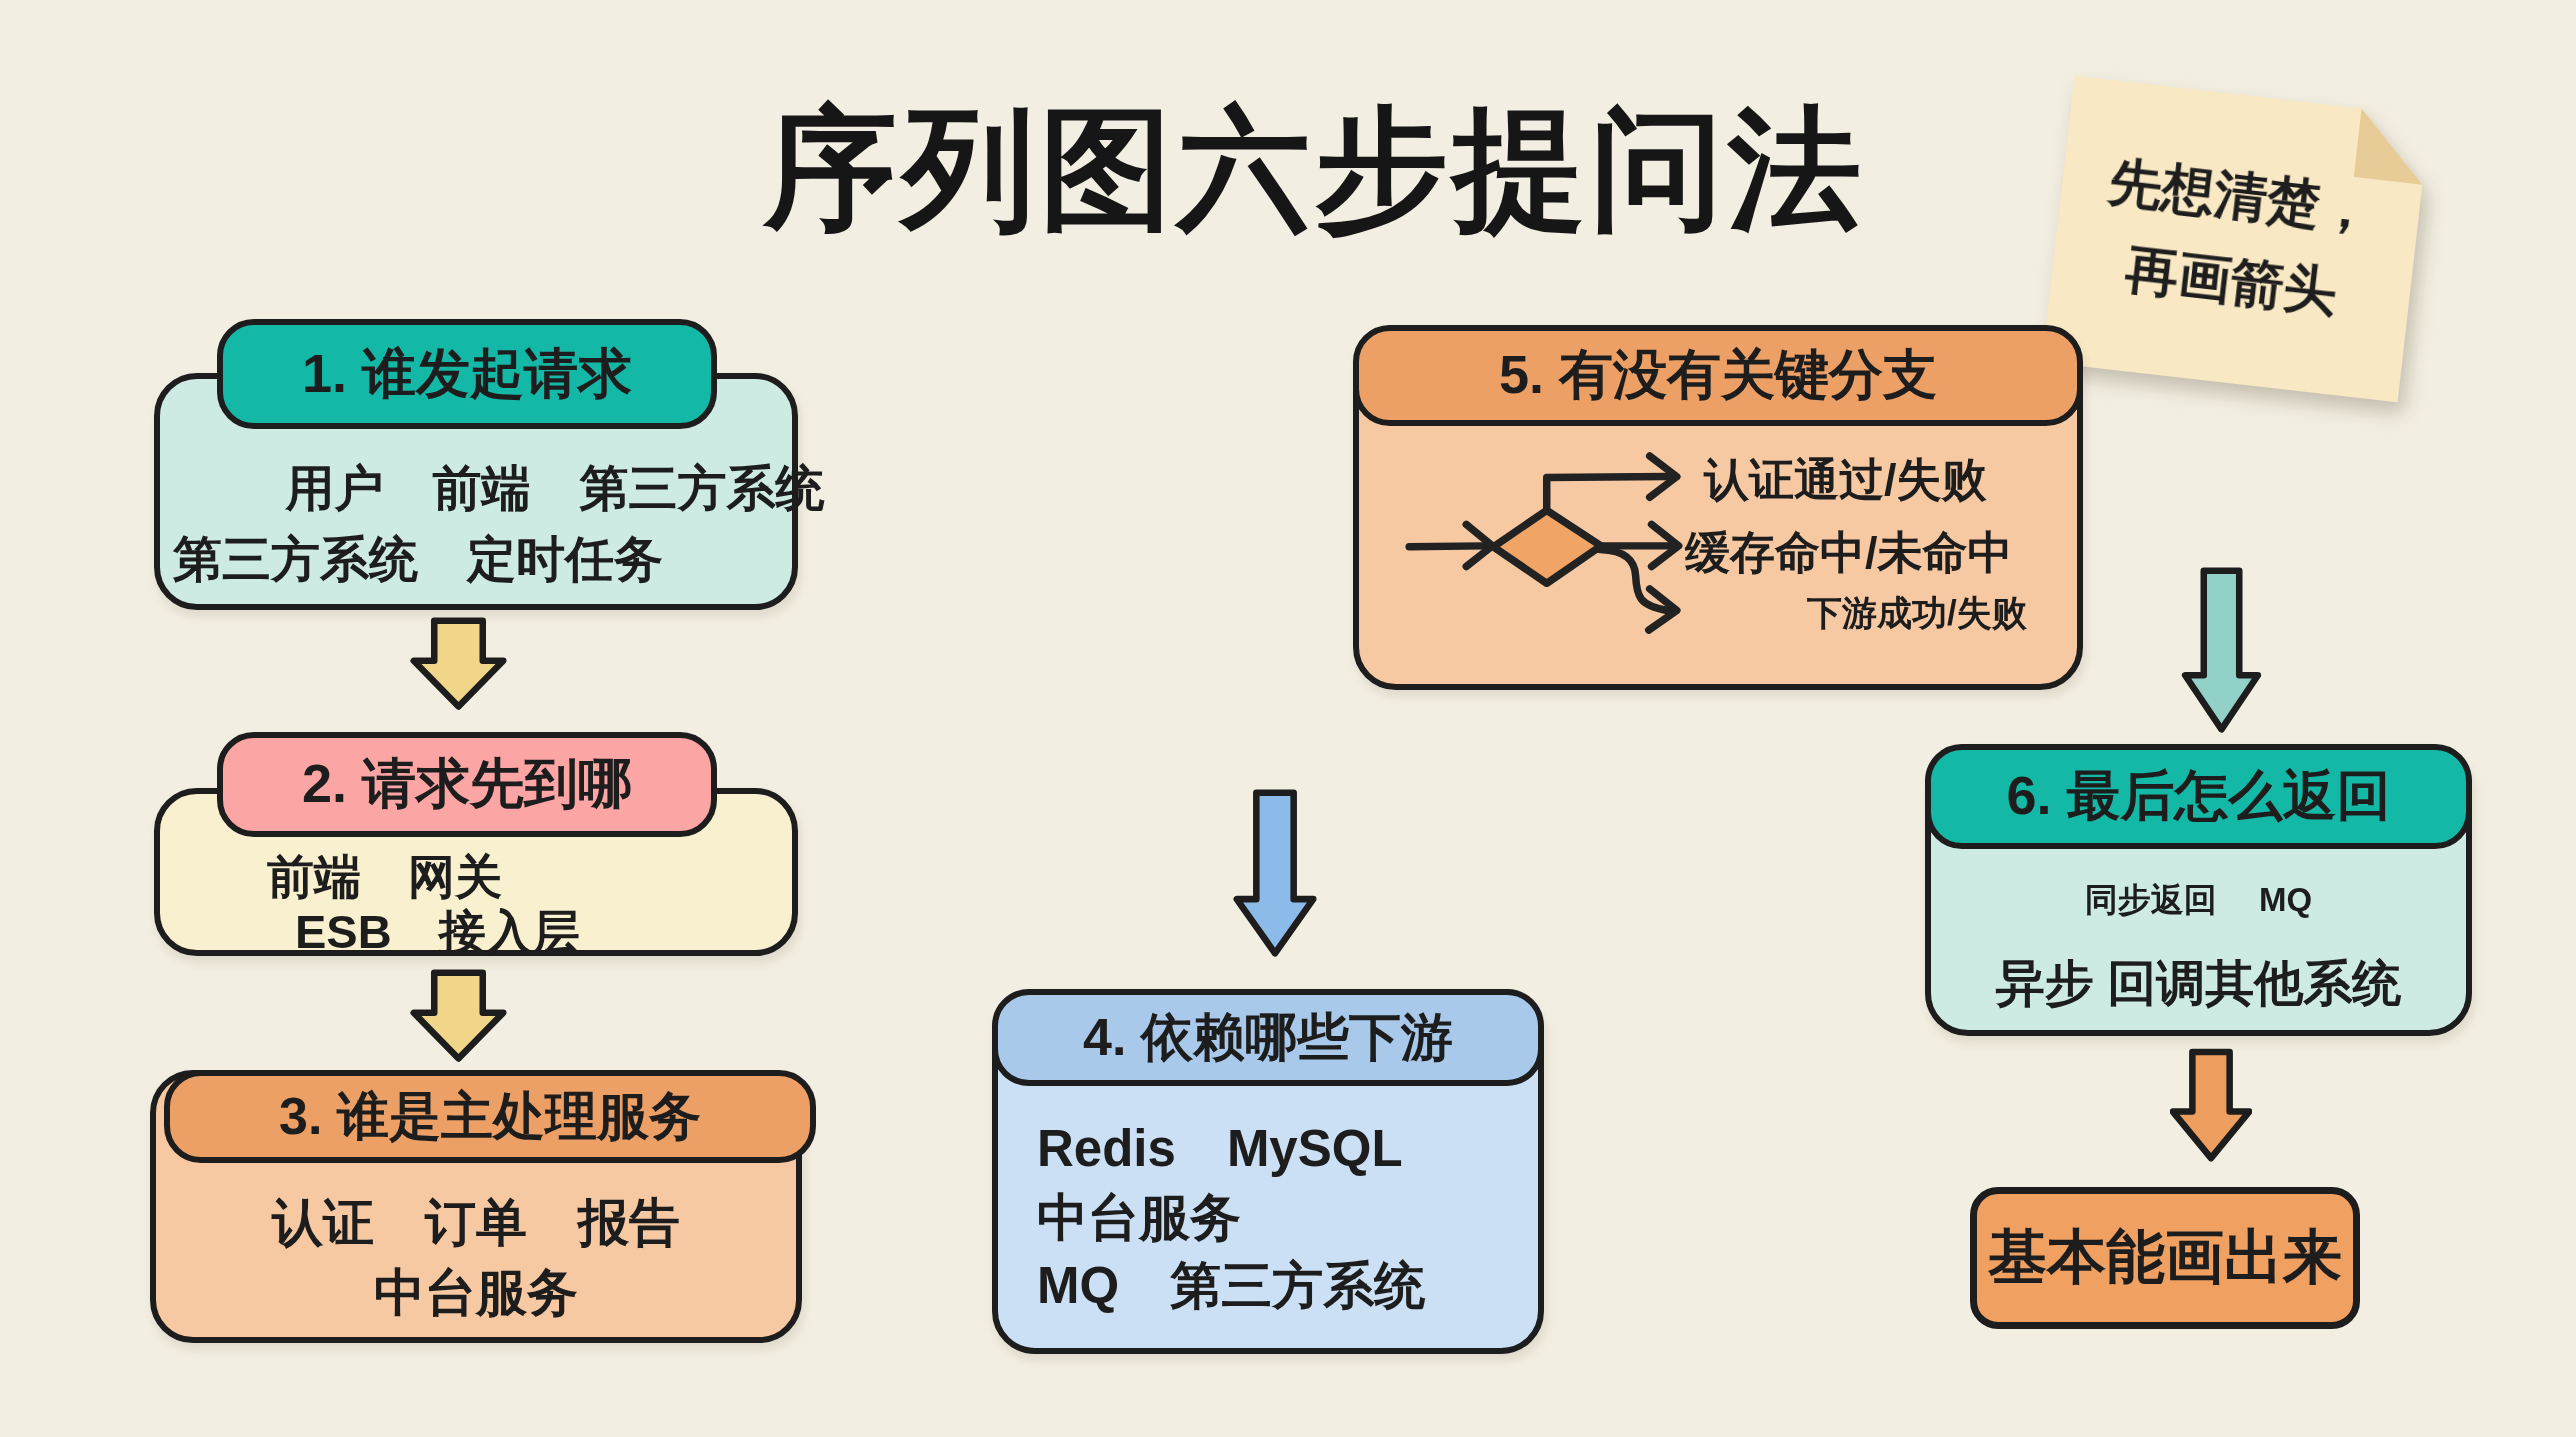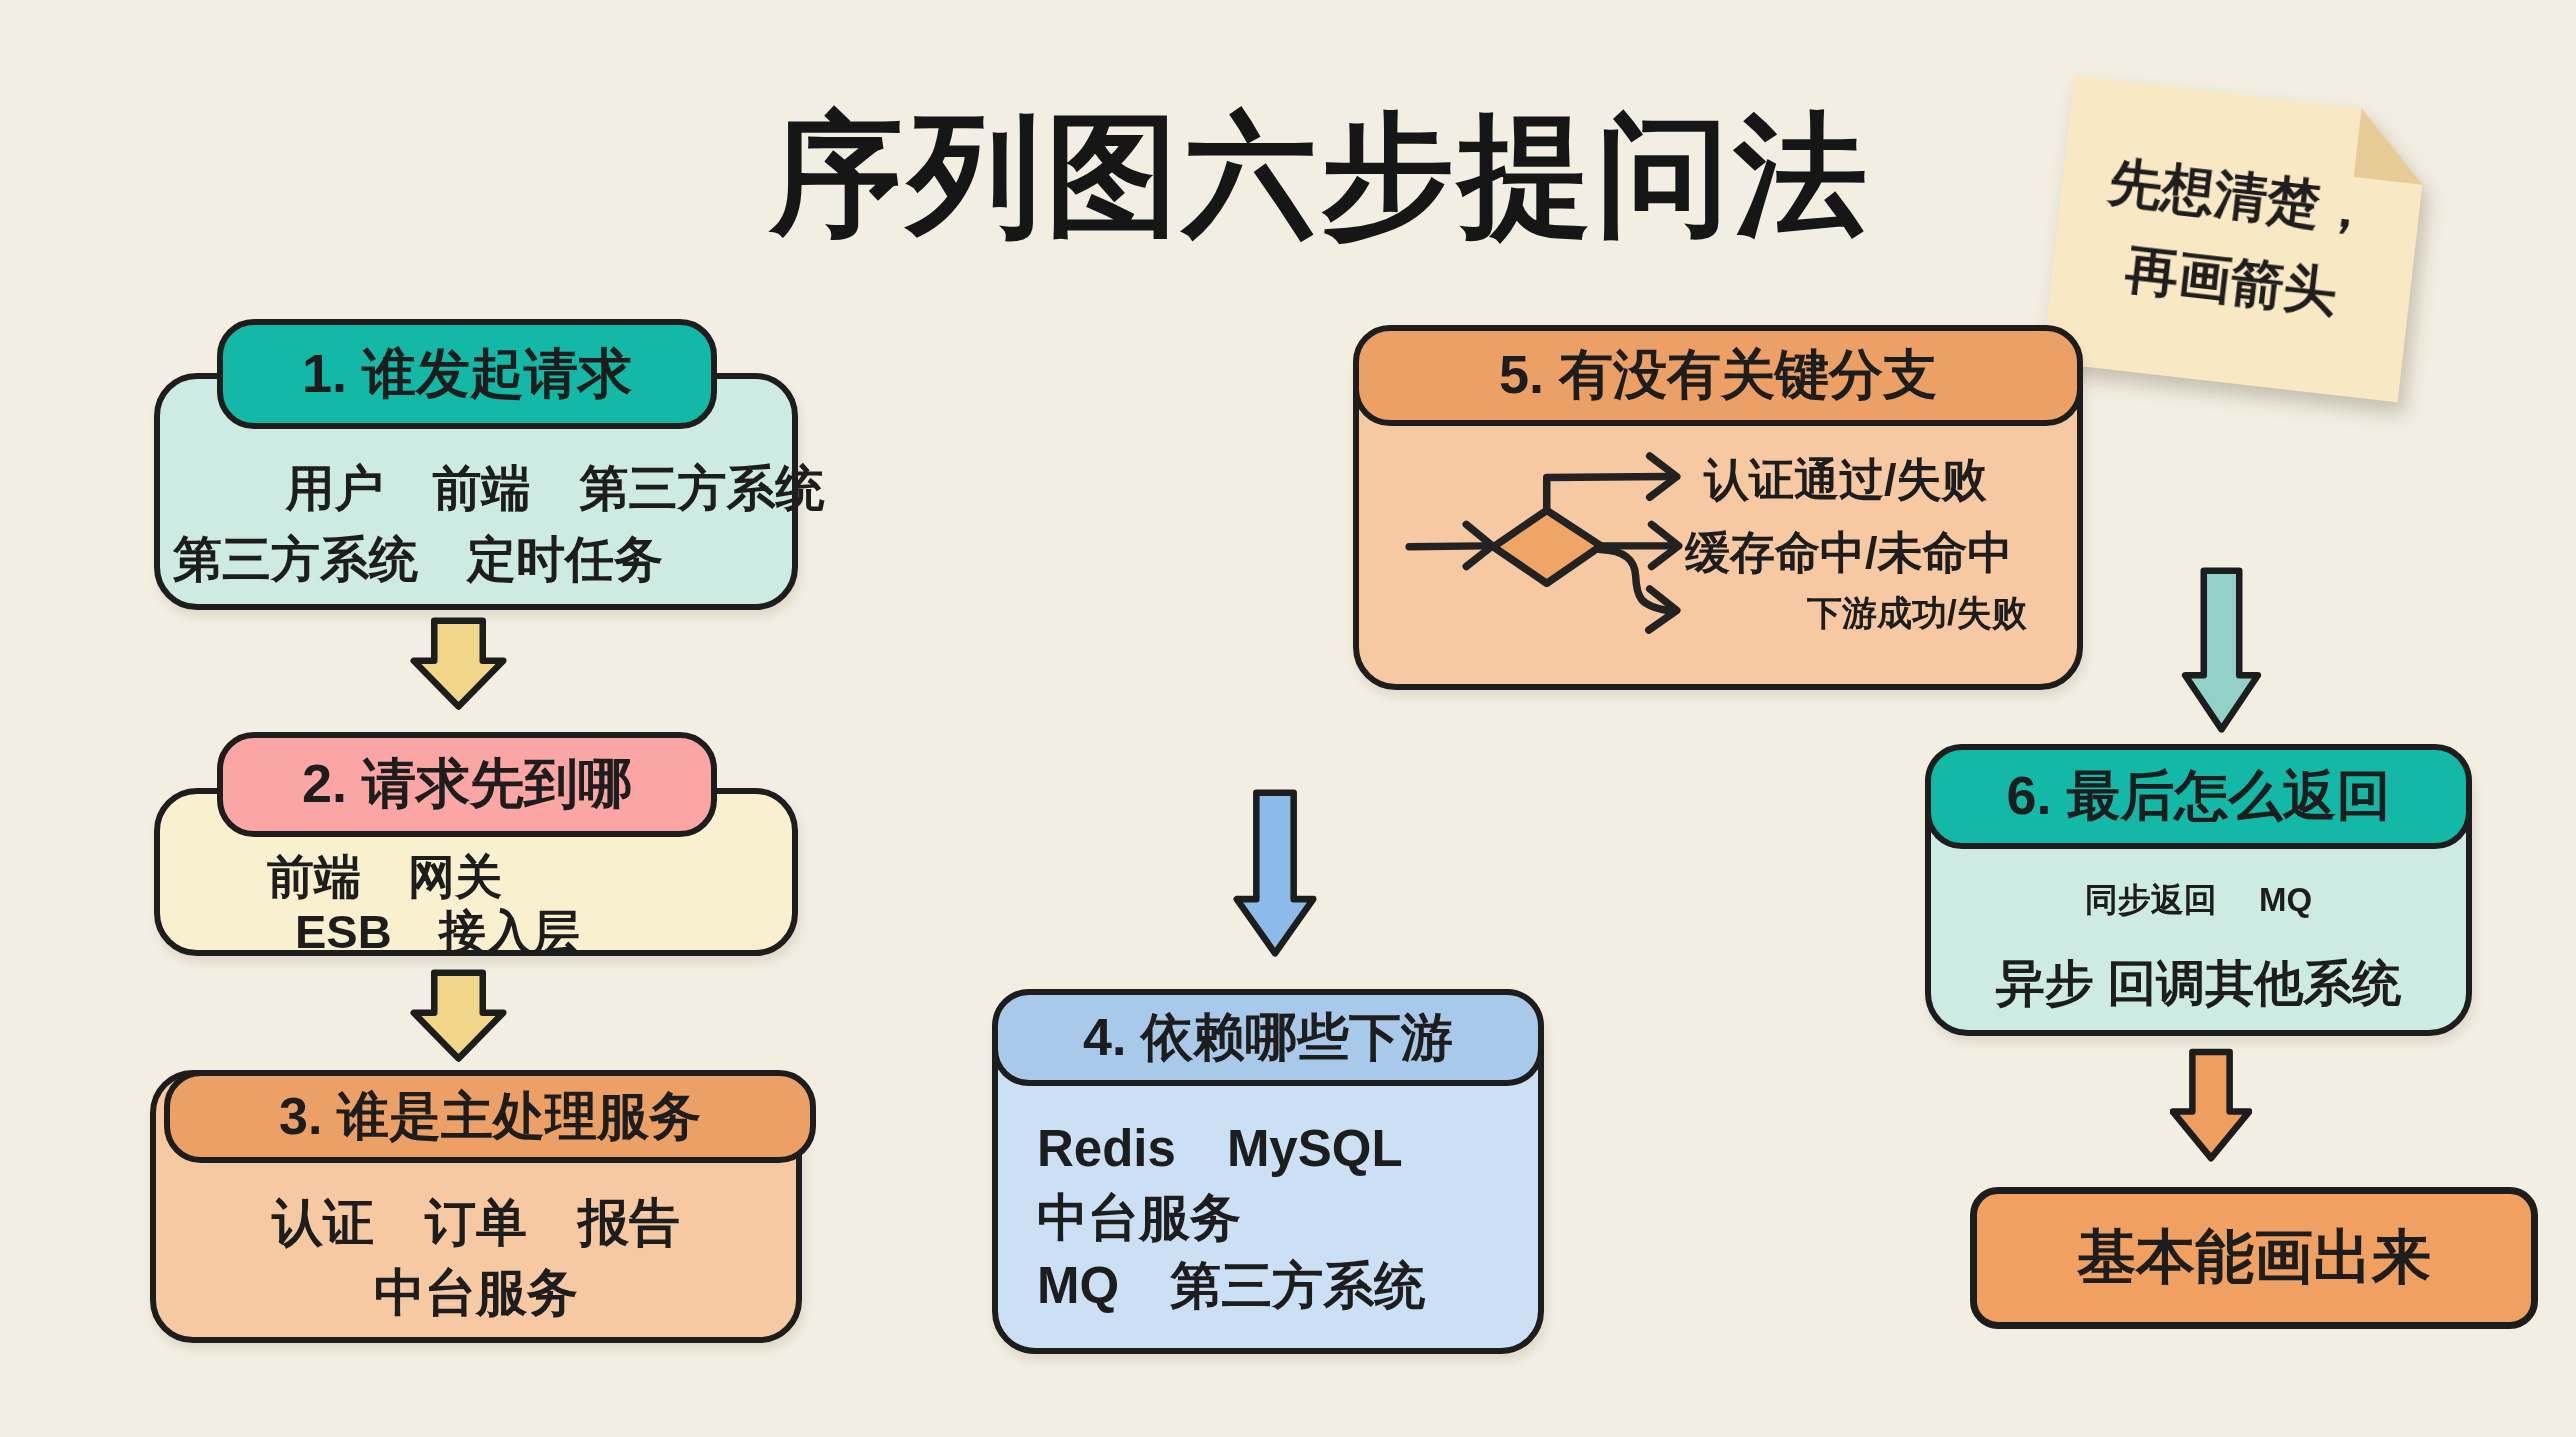--- a/index.html
+++ b/index.html
@@ -3,21 +3,21 @@
 <meta charset="utf-8">
 <style>
   html,body{margin:0;padding:0;}
   body{
     width:2576px;height:1438px;position:relative;overflow:hidden;
     background:#f2eee1;
     font-family:"Liberation Sans","DejaVu Sans",sans-serif;
     color:#1d1d1d;
   }
   .title{
-    position:absolute;left:763px;top:80px;margin:7px;
+    position:absolute;left:763px;top:80px;margin:1px;
     font-size:133px;font-weight:800;letter-spacing:4.7px;color:#161616;
     white-space:nowrap;
   }
   .bod{
     position:absolute;border:6.6px solid #1d1d1d;border-radius:43px;
     box-shadow:2.8px 6.6px 9.4px rgba(90,80,60,.12);z-index:1;box-sizing:border-box;
   }
   .hdr{
     position:absolute;border:6.6px solid #1d1d1d;border-radius:37px;
     display:flex;align-items:center;justify-content:center;
@@ -45,21 +45,21 @@
   .note-fold{
     position:absolute;right:0;top:0;width:69px;height:69px;background:#e7cc97;
     clip-path:polygon(0 0,100% 100%,0 100%);
   }
   .note-text{
     position:absolute;inset:0;display:flex;flex-direction:column;
     align-items:center;justify-content:center;gap:13px;
     font-size:53px;font-weight:800;color:#1e1e1e;white-space:nowrap;
   }
   .final{
-    position:absolute;left:1970px;top:1187px;width:568px;height:142px;
+    position:absolute;left:1970px;top:1187px;width:390px;height:142px;
     background:#f0a161;border:7.5px solid #1d1d1d;border-radius:28px;
     display:flex;align-items:center;justify-content:center;
     font-size:59px;font-weight:800;z-index:2;box-sizing:border-box;white-space:nowrap;
   }
   svg{display:block;}
 </style>
 </head>
 <body>
 
 <div>

